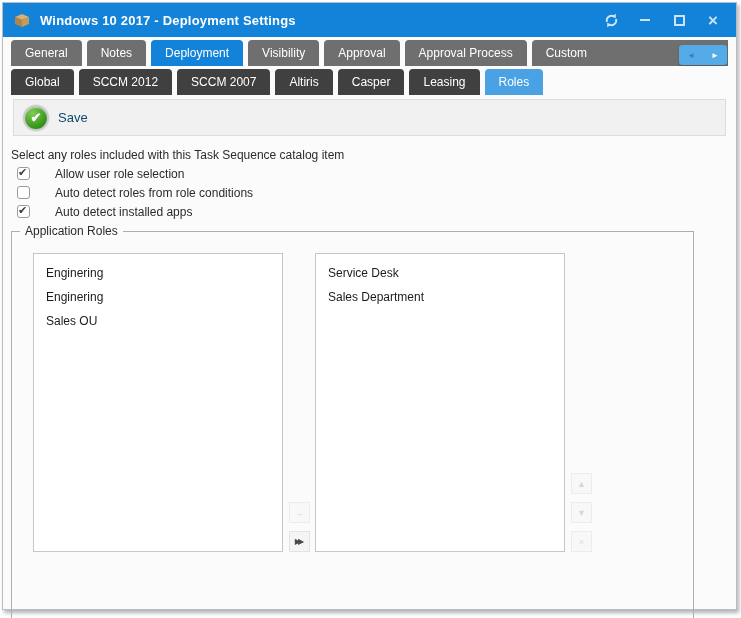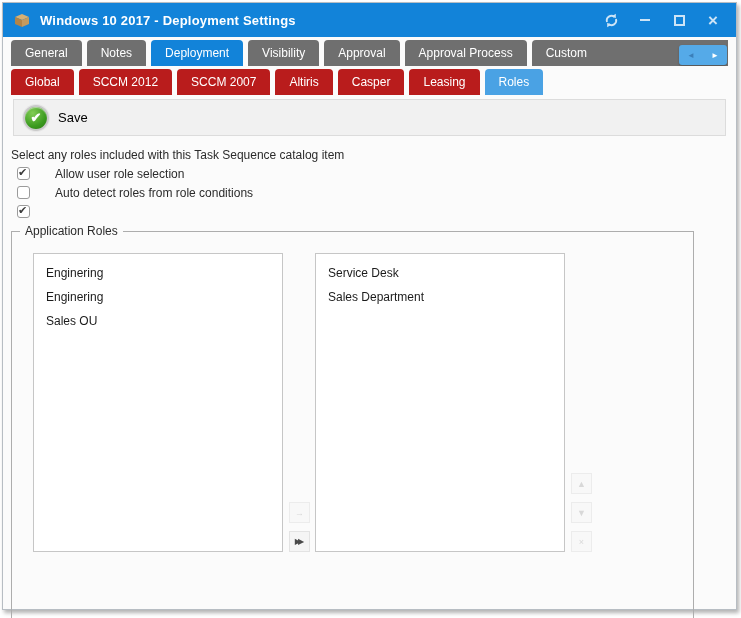--- a/index.html
+++ b/index.html
@@ -27,21 +27,21 @@
   .glyph-close{ font-size:17px; font-weight:bold; line-height:1; }
 
   
   .tab-row{ position:relative; display:flex; gap:5px; margin:3px 8px 0 8px; height:26px; overflow:hidden; }
   .tab{
     background:#6f6f6f; color:#fff; font-size:12px; line-height:26px;
     padding:0 14px; border-radius:4px 4px 0 0; white-space:nowrap; cursor:pointer;
     flex:0 0 auto;
   }
   .tab-row.primary .tab.active{ background:#1283d9; }
-  .tab-row.secondary .tab{ background:#b91c1c; }
+  .tab-row.secondary .tab{ background:#404040; }
   .tab-row.secondary .tab.active{ background:#4aa2e4; }
   .tab.clipped{ flex:1 1 auto; border-top-right-radius:0; overflow:hidden; margin-right:-9px; }
 
   .tab-scroller{
     position:absolute; right:1px; top:5px; width:48px; height:20px;
     background:#55aae8; border-radius:3px; display:flex; cursor:pointer;
     box-shadow:0 1px 2px rgba(0,0,0,.25);
   }
   .scroll-half{ width:24px; display:flex; align-items:center; justify-content:center; font-size:8px; }
   .scroll-left{ color:#3b7fb9; }
@@ -53,21 +53,21 @@
     border:1px solid #dcdcdc; display:flex; align-items:center; padding-left:9px;
   }
   .save-btn{ display:flex; align-items:center; gap:9px; cursor:pointer; }
   .save-icon{
     width:26px; height:26px; border-radius:50%;
     background:radial-gradient(circle at 35% 28%, #82cd55, #3a9a1e 62%, #2a7a12);
     border:2px solid #c9c9c9; box-shadow:0 0 0 1px #e6e6e6, inset 0 1px 1px rgba(255,255,255,.55);
     display:flex; align-items:center; justify-content:center;
     color:#fff; font-size:13px; font-weight:bold;
   }
-  .save-label{ color:#000000; font-size:13px; }
+  .save-label{ color:#0c4a6e; font-size:13px; }
 
   
   .section-heading{ margin:12px 0 2px 8px; font-size:12px; color:#2b2b2b; }
   .cb-rows{ margin-left:14px; }
   .cb-row{ height:19px; display:flex; align-items:center; gap:25px; cursor:default; }
   .cb{
     width:13px; height:13px; border:1px solid #9b9b9b; border-radius:3px;
     background:#fff; position:relative; flex:0 0 auto; cursor:pointer;
   }
   .cb.checked::after{
@@ -171,20 +171,21 @@
       <div class="cb-row">
         <span class="cb checked"></span>
         <span class="cb-label">Allow user role selection</span>
       </div>
       <div class="cb-row">
         <span class="cb"></span>
         <span class="cb-label">Auto detect roles from role conditions</span>
       </div>
       <div class="cb-row">
         <span class="cb checked"></span>
+        <span class="cb-label">Auto detect installed apps</span>
       </div>
     </div>
 
   <div class="group-box">
     <div class="group-label">Application Roles</div>
     <div class="group-content">
       <div class="role-list">
           <div class="list-item">Enginering</div>
           <div class="list-item">Enginering</div>
           <div class="list-item">Sales OU</div>

